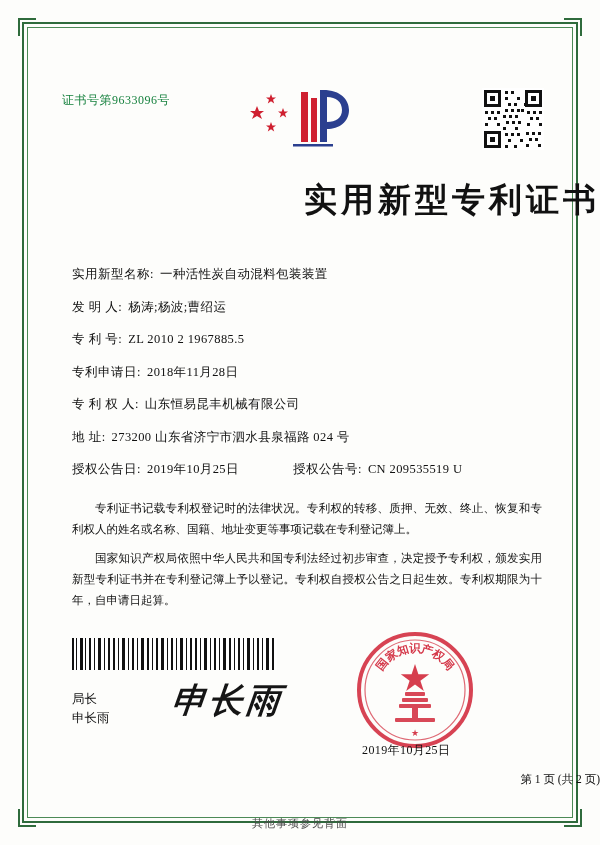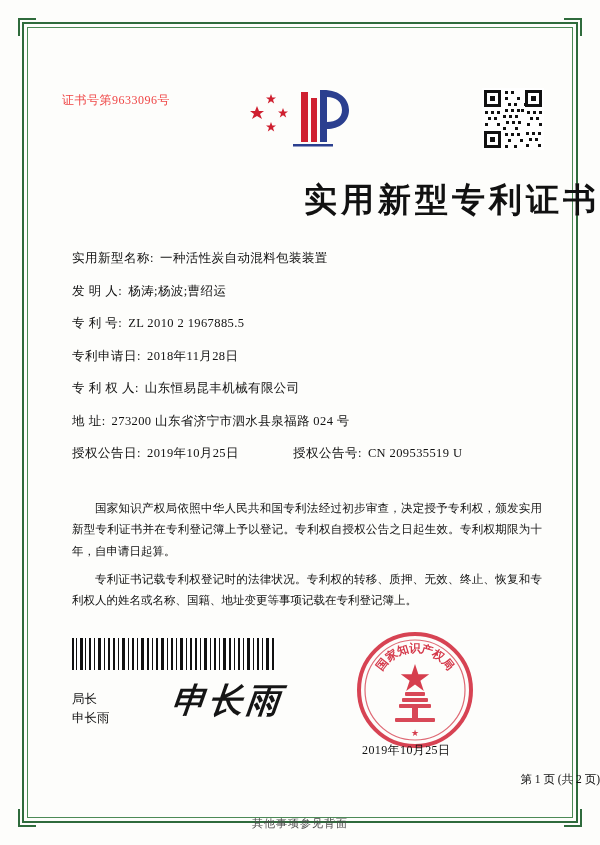--- a/index.html
+++ b/index.html
@@ -48,21 +48,21 @@
   .corner.bl { left: 18px; bottom: 18px; border-right: none; border-top: none; }
   .corner.br { right: 18px; bottom: 18px; border-left: none; border-top: none; }
 
   
   .cert-no {
     position: absolute;
     left: 62px;
     top: 92px;
     font-size: 12px;
     letter-spacing: 0.5px;
-    color: #ef4444;
+    color: #15803d;
   }
 
   
   .qr {
     position: absolute;
     right: 56px;
     top: 88px;
     width: 62px;
     height: 62px;
     background: #fff;
@@ -91,21 +91,21 @@
     letter-spacing: 4px;
     color: #111;
     font-family: "DejaVu Serif", "Liberation Serif", serif;
   }
 
   
   .fields {
     position: absolute;
     left: 72px;
     right: 60px;
-    top: 250px;
+    top: 266px;
   }
   .field-row {
     display: flex;
     align-items: baseline;
     margin-bottom: 15.5px;
     font-size: 12.5px;
     color: #111;
   }
   .field-label {
     white-space: nowrap;
@@ -343,22 +343,22 @@
     <div class="field-row">
       <span class="field-label">授权公告日:</span>
       <span class="field-value">2019年10月25日</span>
       <span class="field-label secondary">授权公告号:</span>
       <span class="field-value">CN 209535519 U</span>
     </div>
 
   </div>
 
   <div class="body-text">
+    <p>专利证书记载专利权登记时的法律状况。专利权的转移、质押、无效、终止、恢复和专利权人的姓名或名称、国籍、地址变更等事项记载在专利登记簿上。</p>
     <p>国家知识产权局依照中华人民共和国专利法经过初步审查，决定授予专利权，颁发实用新型专利证书并在专利登记簿上予以登记。专利权自授权公告之日起生效。专利权期限为十年，自申请日起算。</p>
-    <p>专利证书记载专利权登记时的法律状况。专利权的转移、质押、无效、终止、恢复和专利权人的姓名或名称、国籍、地址变更等事项记载在专利登记簿上。</p>
   </div>
 
   <div class="barcode">
     <svg width="205" height="32" viewBox="0 0 205 32" xmlns="http://www.w3.org/2000/svg">
       <rect width="205" height="32" fill="#ffffff"></rect>
       <g fill="#111111">
         <rect x="0" y="0" width="2" height="32"></rect>
           <rect x="4" y="0" width="1" height="32"></rect>
         <rect x="8" y="0" width="3" height="32"></rect>
           <rect x="13" y="0" width="1" height="32"></rect>

